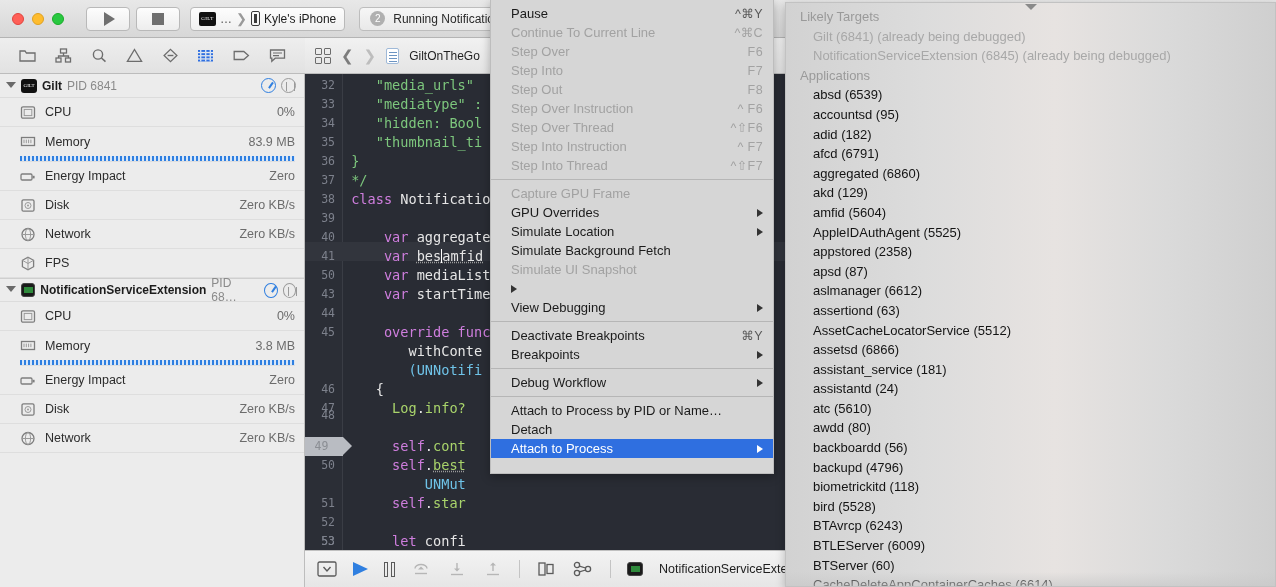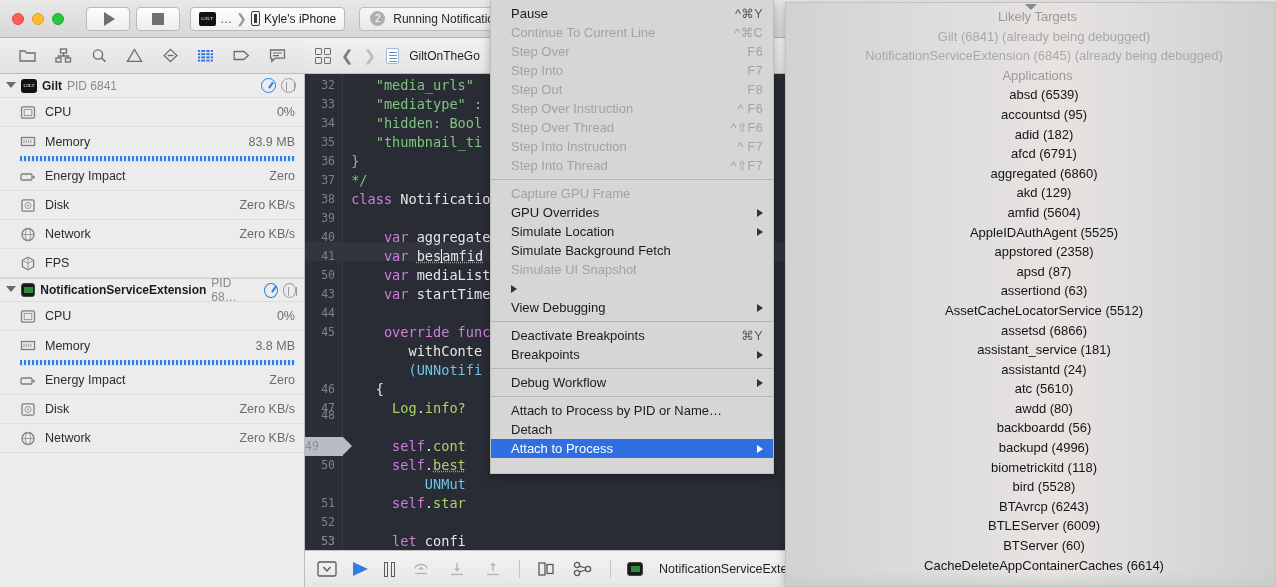--- a/index.html
+++ b/index.html
@@ -138,21 +138,21 @@
     font-family:"DejaVu Sans Mono","Liberation Mono",monospace;
     font-size:11.5px; color:#7d818c; line-height:19px;
   }
   .cline{ position:absolute; left:0; line-height:19px; }
   .kw{color:#cf7ede;} .str{color:#7dc77d;} .cmt{color:#7dc77d;}
   .typ{color:#6fc3e8;} .fn{color:#a9d46b;} .pl{color:#e6e6e6;}
   .hl-line{ position:absolute;left:0;right:0;height:19px;background:#32353d; }
   .bp{
     position:absolute; left:0; width:38px; height:19px;
     background:#3a6ea5; color:#fff; font-size:11.5px; line-height:19px;
-    text-align:left; padding-right:5px;
+    text-align:center; padding-right:5px;
     font-family:"DejaVu Sans Mono","Liberation Mono",monospace;
   }
   .bp:after{content:"";position:absolute;right:-9px;top:0;border-left:9px solid #3a6ea5;
     border-top:9.5px solid transparent;border-bottom:9.5px solid transparent;}
   .bp.dis{ background:#b9bcc2; color:#8b8e94; }
   .bp.dis:after{ border-left-color:#b9bcc2; }
   .underline{ text-decoration:underline; text-decoration-style:dotted; text-decoration-color:#9a9a9a;}
   .cursor{ display:inline-block;width:1px;height:14px;background:#fff;vertical-align:-2px;}
 
   
@@ -195,21 +195,21 @@
     background:linear-gradient(90deg,#d2d2d2 0%,#dcdcdc 28%,#e7e3e1 55%,#dadada 78%,#cfcfcf 100%);
     border:1px solid #c2c2c2;
     box-shadow:0 3px 9px rgba(0,0,0,.25);
     padding-top:4px; overflow:hidden; z-index:45;
   }
   .scrollarrow{
     position:absolute;left:50%;top:1px;margin-left:-6px;
     width:0;height:0;border-left:6px solid transparent;border-right:6px solid transparent;
     border-top:6px solid #8a8a8a;
   }
-  .si{ height:19.6px; font-size:13px; color:#141414; padding-left:27px; line-height:19.6px; white-space:nowrap;text-align:center;}
+  .si{ height:19.6px; font-size:13px; color:#141414; padding-left:27px; line-height:19.6px; white-space:nowrap;}
   .si.group{ color:#9a9a9a; padding-left:14px; }
   .si.dim{ color:#a8a8a8; }
 
   .fade-bottom{
     position:absolute;left:0;bottom:0;width:491px;height:14px;
     background:linear-gradient(transparent,rgba(200,200,200,.65));
     pointer-events:none;
   }
 </style>
 </head>
@@ -681,29 +681,30 @@
     <div class="si">absd (6539)</div>
     <div class="si">accountsd (95)</div>
     <div class="si">adid (182)</div>
     <div class="si">afcd (6791)</div>
     <div class="si">aggregated (6860)</div>
     <div class="si">akd (129)</div>
     <div class="si">amfid (5604)</div>
     <div class="si">AppleIDAuthAgent (5525)</div>
     <div class="si">appstored (2358)</div>
     <div class="si">apsd (87)</div>
+    <div class="si">aslmanager (6612)</div>
     <div class="si">assertiond (63)</div>
     <div class="si">AssetCacheLocatorService (5512)</div>
     <div class="si">assetsd (6866)</div>
     <div class="si">assistant_service (181)</div>
     <div class="si">assistantd (24)</div>
     <div class="si">atc (5610)</div>
     <div class="si">awdd (80)</div>
     <div class="si">backboardd (56)</div>
-    <div class="si">backupd (4996)</div>
+    <div class="si">backupd (4796)</div>
     <div class="si">biometrickitd (118)</div>
     <div class="si">bird (5528)</div>
     <div class="si">BTAvrcp (6243)</div>
     <div class="si">BTLEServer (6009)</div>
     <div class="si">BTServer (60)</div>
     <div class="si">CacheDeleteAppContainerCaches (6614)</div>
 
     <div class="fade-bottom"></div>
   </div>
 

